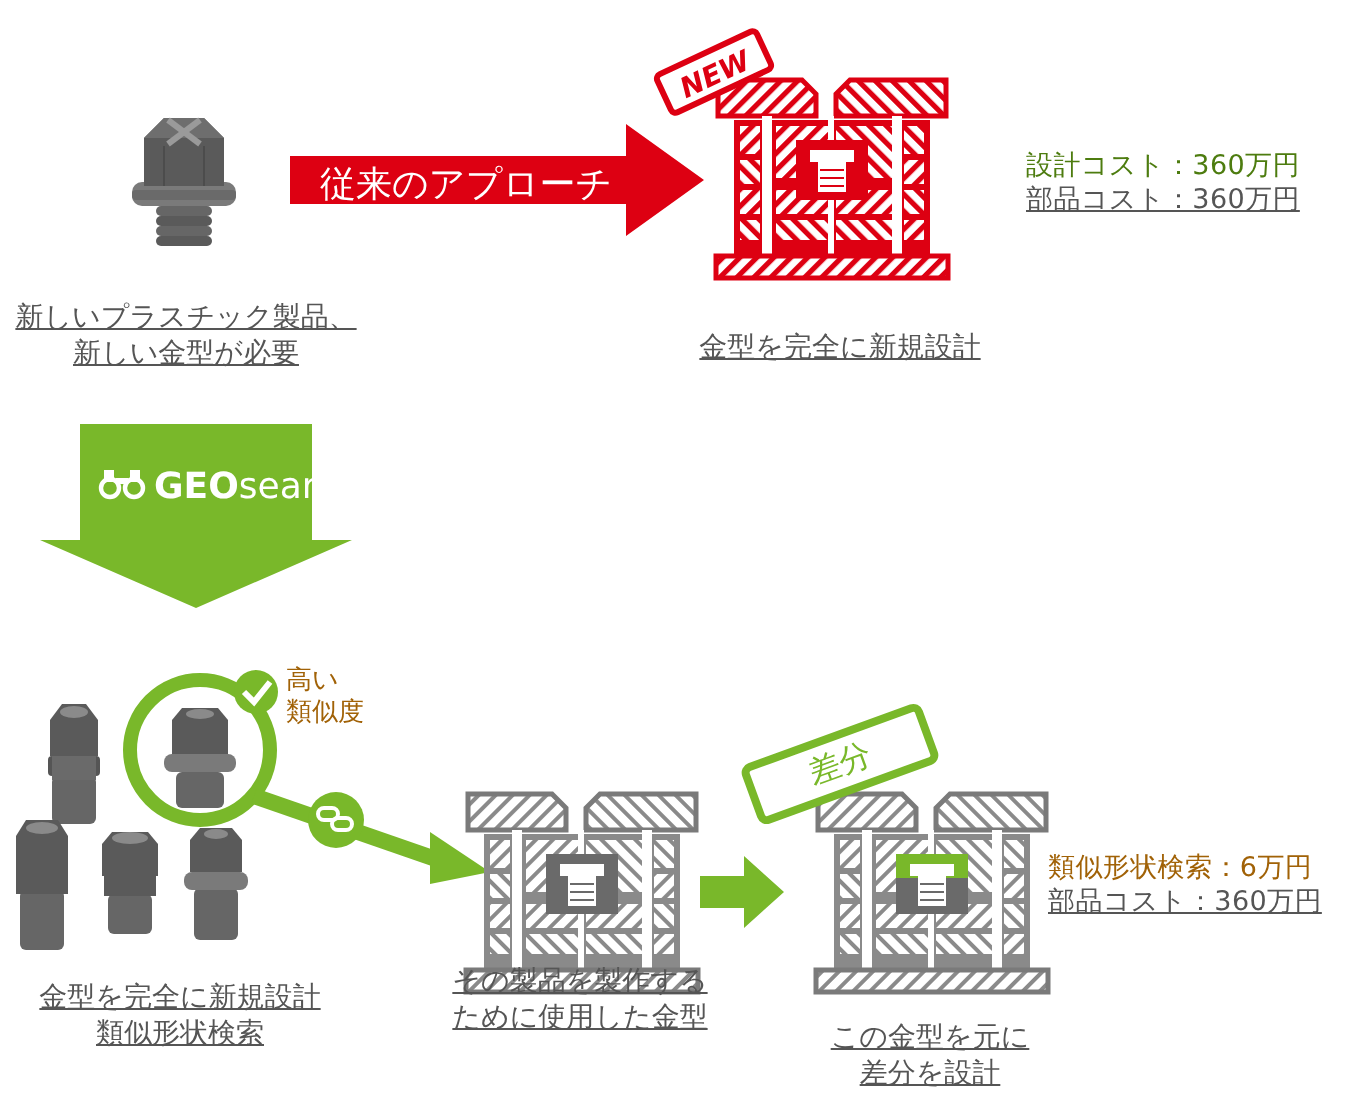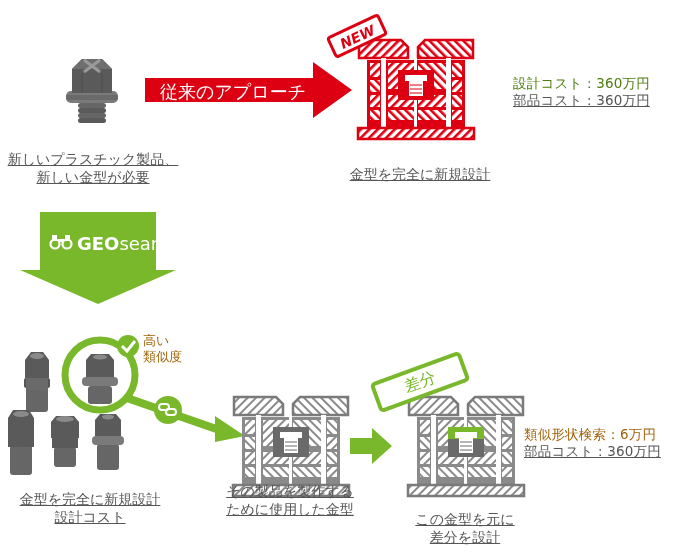--- a/index.html
+++ b/index.html
@@ -171,21 +171,21 @@
   <ellipse cx="45" cy="37" rx="7" ry="2.5" fill="#8a8a8a"></ellipse>
 </svg>
 
 <div class="abs grn" style="left:143px;top:333px;font-size:13px;line-height:16px">
   <div>高い</div>
   <div>類似度</div>
 </div>
 
 <div class="abs cap" style="left:0px;top:490px;width:180px">
   <div>金型を完全に新規設計</div>
-  <div>設計コスト</div>
+  <div>類似形状検索</div>
 </div>
 
 <svg style="left:232px;top:395px" width="118" height="102" viewBox="0 0 118 102">
   <path d="M2,14 L2,2 L44,2 L51,9 L51,20 L2,20 Z" fill="url(#hatchGray)" stroke="#7a7a7a" stroke-width="2.5"></path>
   <path d="M116,14 L116,2 L68,2 L61,9 L61,20 L116,20 Z" fill="url(#hatchGrayR)" stroke="#7a7a7a" stroke-width="2.5"></path>
   <rect x="10" y="22" width="98" height="70" fill="#8a8a8a"></rect>
   <rect x="13" y="25" width="10" height="14" fill="url(#hatchGray)"></rect>
   <rect x="13" y="42" width="10" height="12" fill="url(#hatchGrayR)"></rect>
   <rect x="13" y="57" width="10" height="12" fill="url(#hatchGray)"></rect>
   <rect x="13" y="72" width="10" height="10" fill="url(#hatchGrayR)"></rect>

